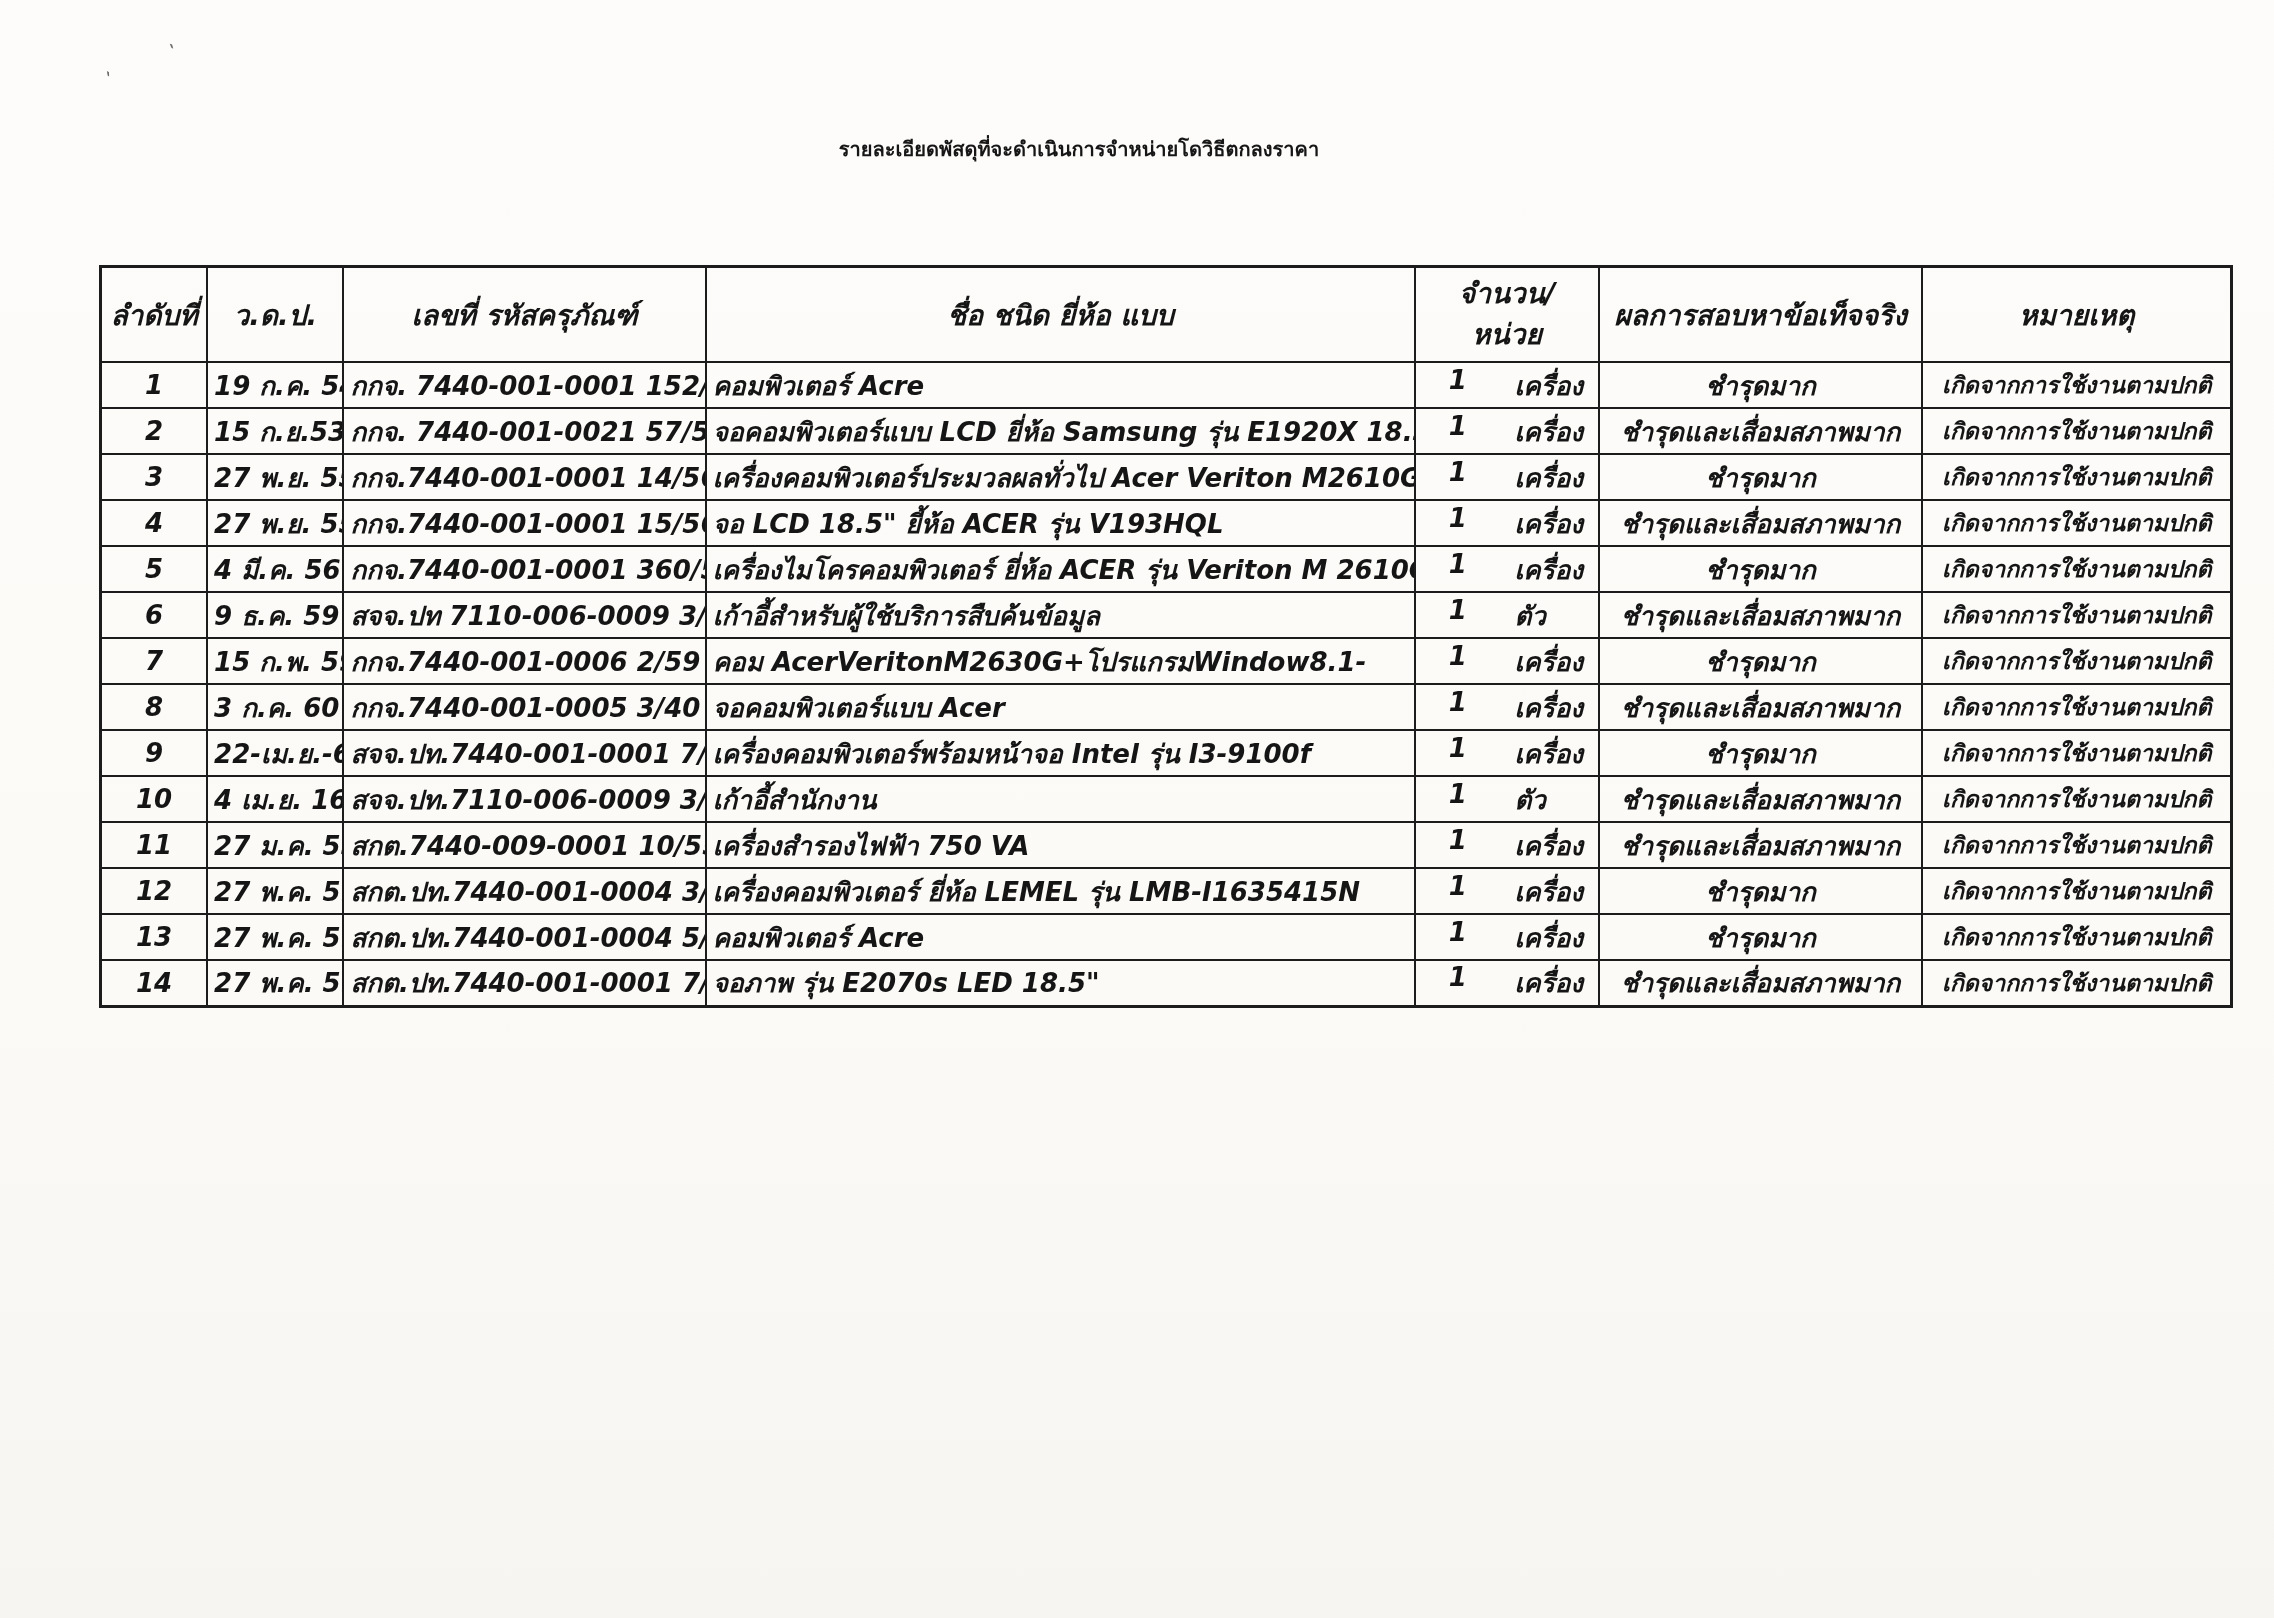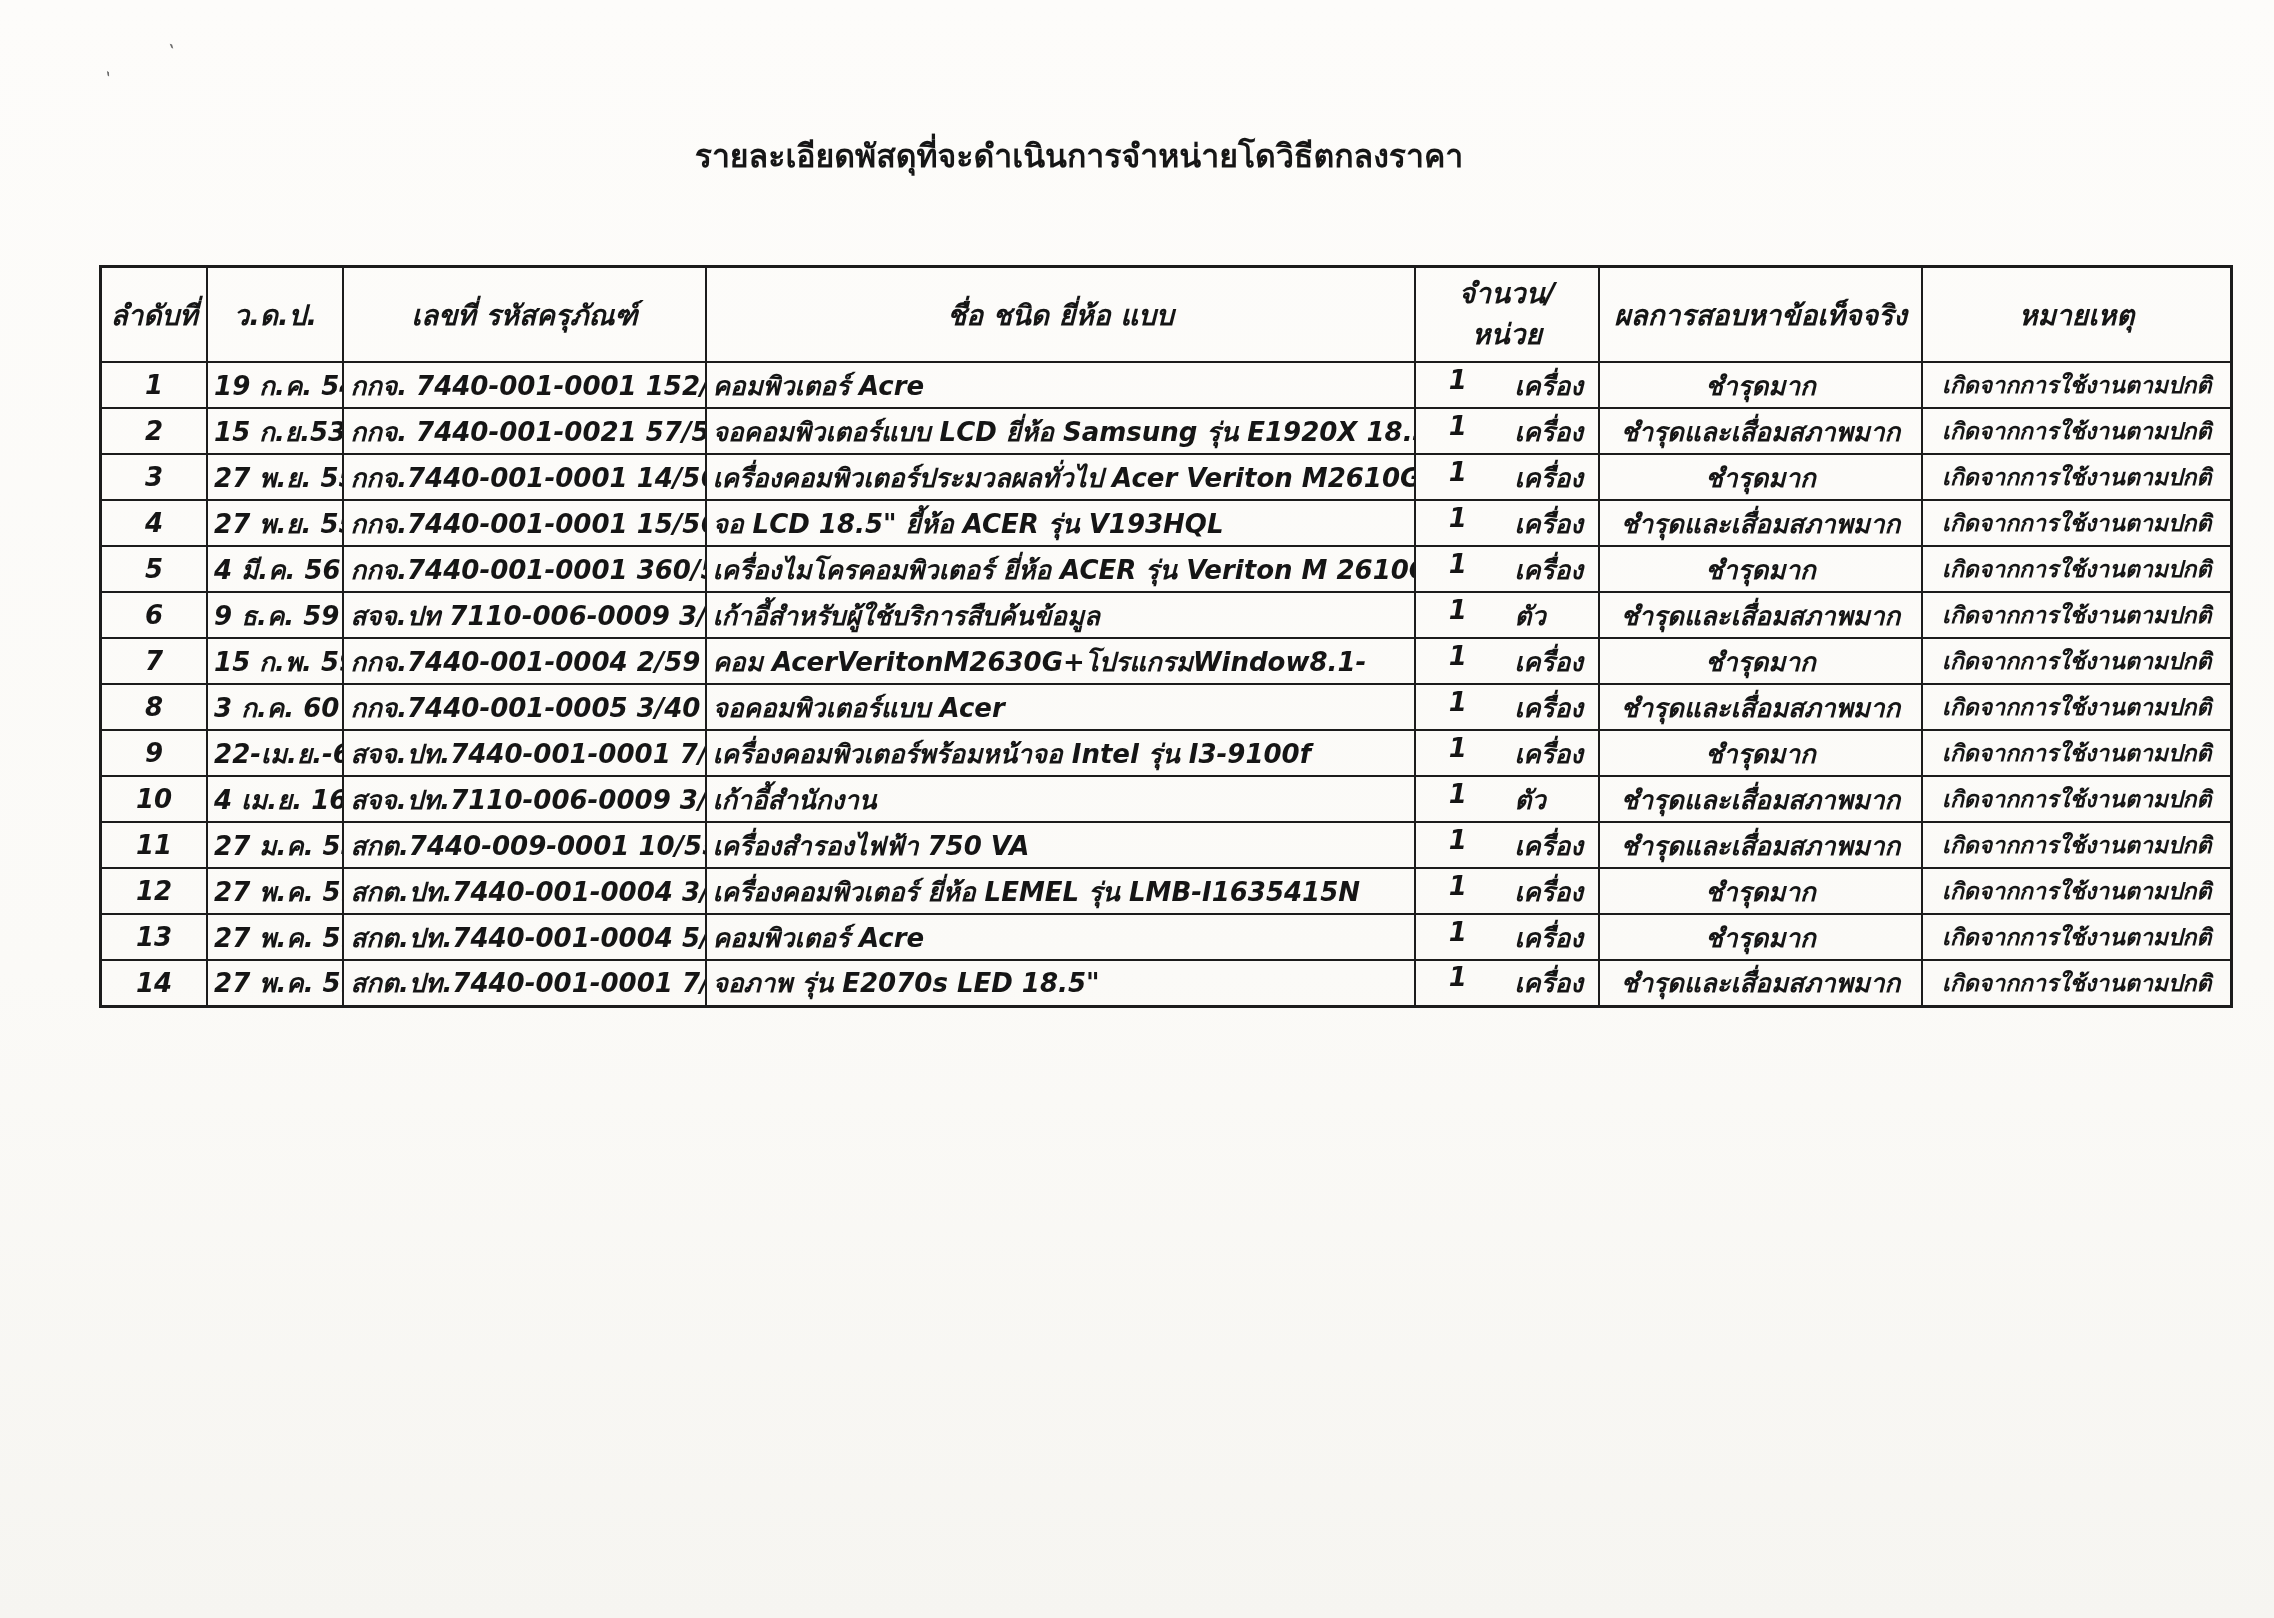--- a/index.html
+++ b/index.html
@@ -11,21 +11,21 @@
   .page{
     position:relative;width:2274px;height:1619px;overflow:hidden;
     background:linear-gradient(180deg,#fdfcfa 0%,#fbfaf7 60%,#f6f5f1 100%);
     color:#161616;
   }
   .speck{position:absolute;color:#6a6a6a;font-size:18px;font-weight:bold;}
   .titles{
     position:absolute;left:0;top:137px;width:2158px;
     text-align:center;font-weight:bold;
   }
-  .title-line1{font-size:32px;line-height:1.2;}
+  .title-line1{font-size:20px;line-height:1.2;}
   .title-line2{font-size:31px;line-height:1.2;margin-top:22px;word-spacing:14px;}
   table.doc{
     position:absolute;left:99px;top:265px;width:2134px;
     border-collapse:collapse;table-layout:fixed;
     font-weight:bold;color:#151515;font-style:italic;
   }
   table.doc th,table.doc td{
     border:2px solid #1c1c1c;
     padding:0 6px;vertical-align:middle;overflow:hidden;white-space:nowrap;
   }
@@ -176,21 +176,21 @@
           <span class="qty-num">1</span>
           <span class="qty-unit">ตัว</span>
         </div>
       </td>
       <td class="c-result">ชำรุดและเสื่อมสภาพมาก</td>
       <td class="c-remark">เกิดจากการใช้งานตามปกติ</td>
     </tr>
         <tr>
       <td class="c-no">7</td>
       <td class="c-date">15 ก.พ. 59</td>
-      <td class="c-code">กกจ.7440-001-0004 2/59</td>
+      <td class="c-code">กกจ.7440-001-0006 2/59</td>
       <td class="c-name">คอม AcerVeritonM2630G+โปรแกรมWindow8.1-</td>
       <td class="c-qty">
         <div class="qty-wrap">
           <span class="qty-num">1</span>
           <span class="qty-unit">เครื่อง</span>
         </div>
       </td>
       <td class="c-result">ชำรุดมาก</td>
       <td class="c-remark">เกิดจากการใช้งานตามปกติ</td>
     </tr>

